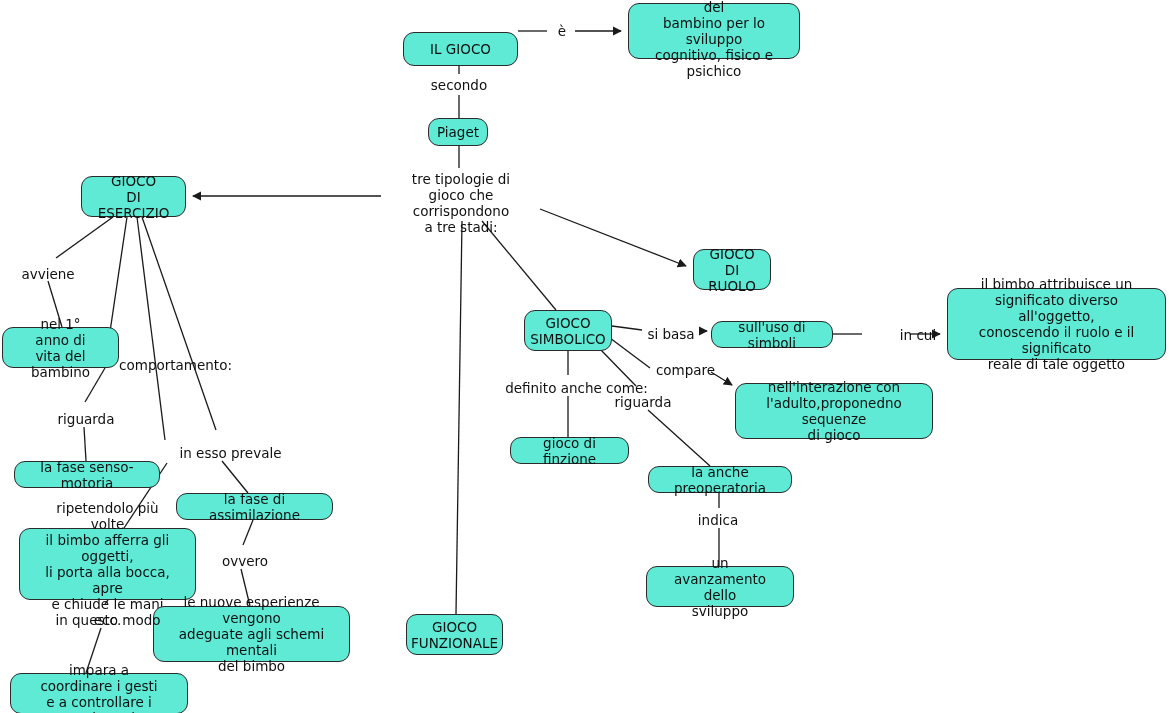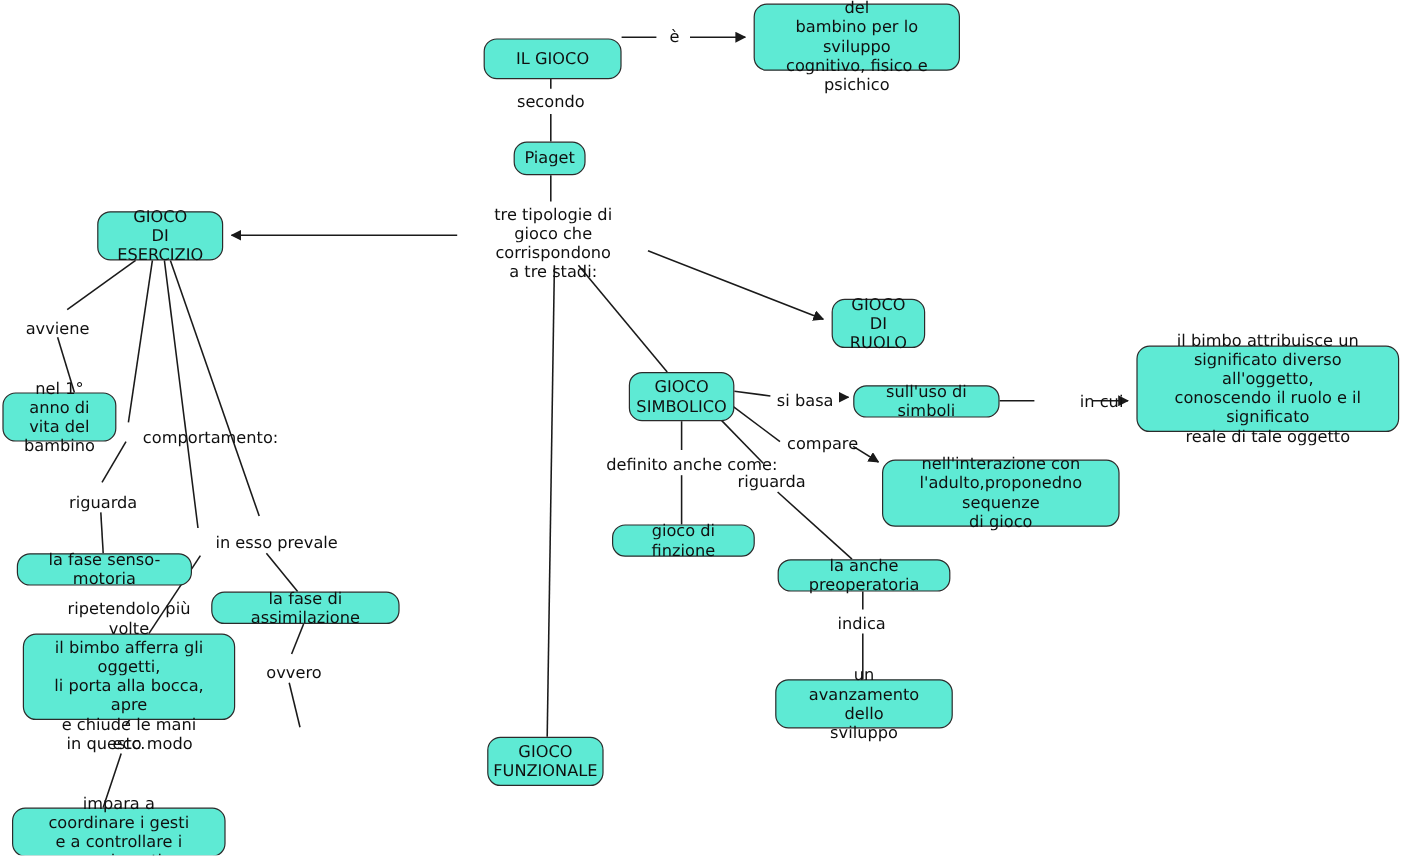--- a/index.html
+++ b/index.html
@@ -135,32 +135,35 @@
 
   <div class="node" style="left:693px;top:249px;width:78px;height:41px;">GIOCO
 DI RUOLO</div>
 
   <div class="node" style="left:524px;top:310px;width:88px;height:41px;">GIOCO
 SIMBOLICO</div>
 
   <div class="node" style="left:406px;top:614px;width:97px;height:41px;">GIOCO
 FUNZIONALE</div>
 
-  <div class="node" style="left:2px;top:327px;width:95px;height:41px;">nel 1° anno di
+  <div class="node" style="left:2px;top:327px;width:117px;height:41px;">nel 1° anno di
 vita del bambino</div>
 
   <div class="node" style="left:14px;top:461px;width:146px;height:27px;">la fase senso-motoria</div>
 
   <div class="node" style="left:176px;top:493px;width:157px;height:27px;">la fase di assimilazione</div>
 
   <div class="node" style="left:19px;top:528px;width:177px;height:72px;">ripetendolo più volte
 il bimbo afferra gli oggetti,
 li porta alla bocca, apre
 e chiude le mani ecc.</div>
 
+  <div class="node" style="left:153px;top:606px;width:197px;height:56px;">le nuove esperienze vengono
+adeguate agli schemi mentali
+del bimbo</div>
 
   <div class="node" style="left:10px;top:673px;width:178px;height:41px;">impara a coordinare i gesti
 e a controllare i movimenti</div>
 
   <div class="node" style="left:711px;top:321px;width:122px;height:27px;">sull'uso di simboli</div>
 
   <div class="node" style="left:947px;top:288px;width:219px;height:72px;">il bimbo attribuisce un
 significato diverso all'oggetto,
 conoscendo il ruolo e il significato
 reale di tale oggetto</div>

